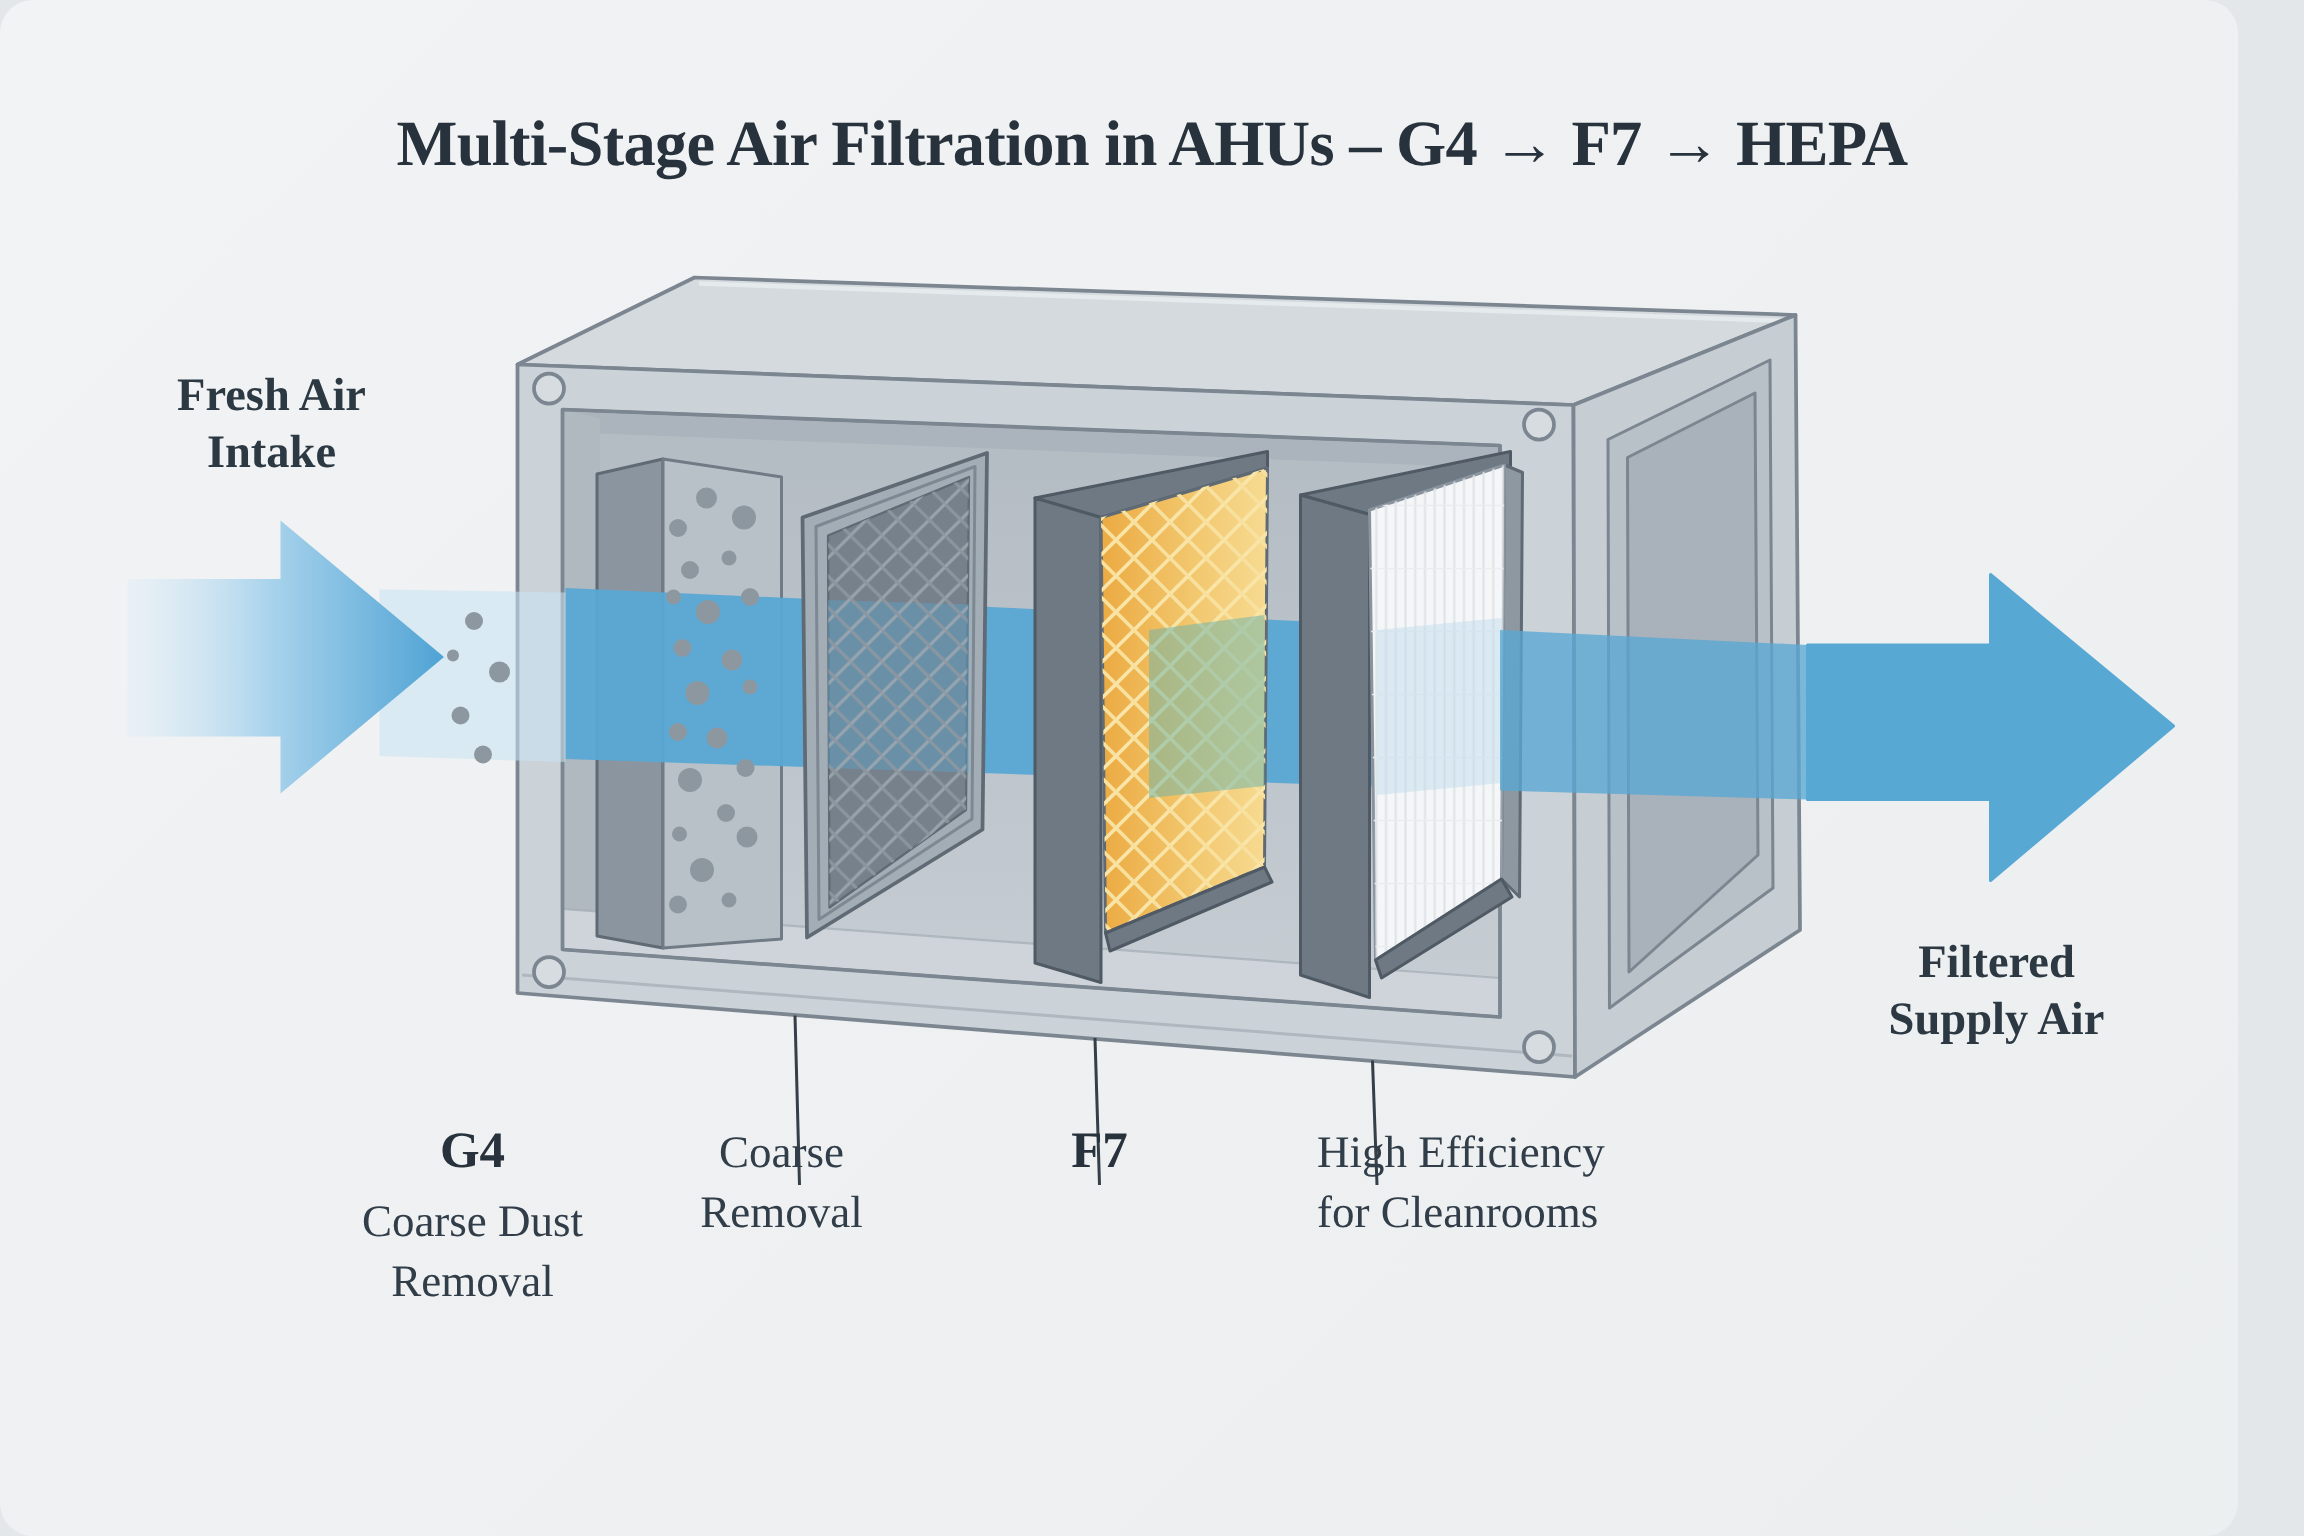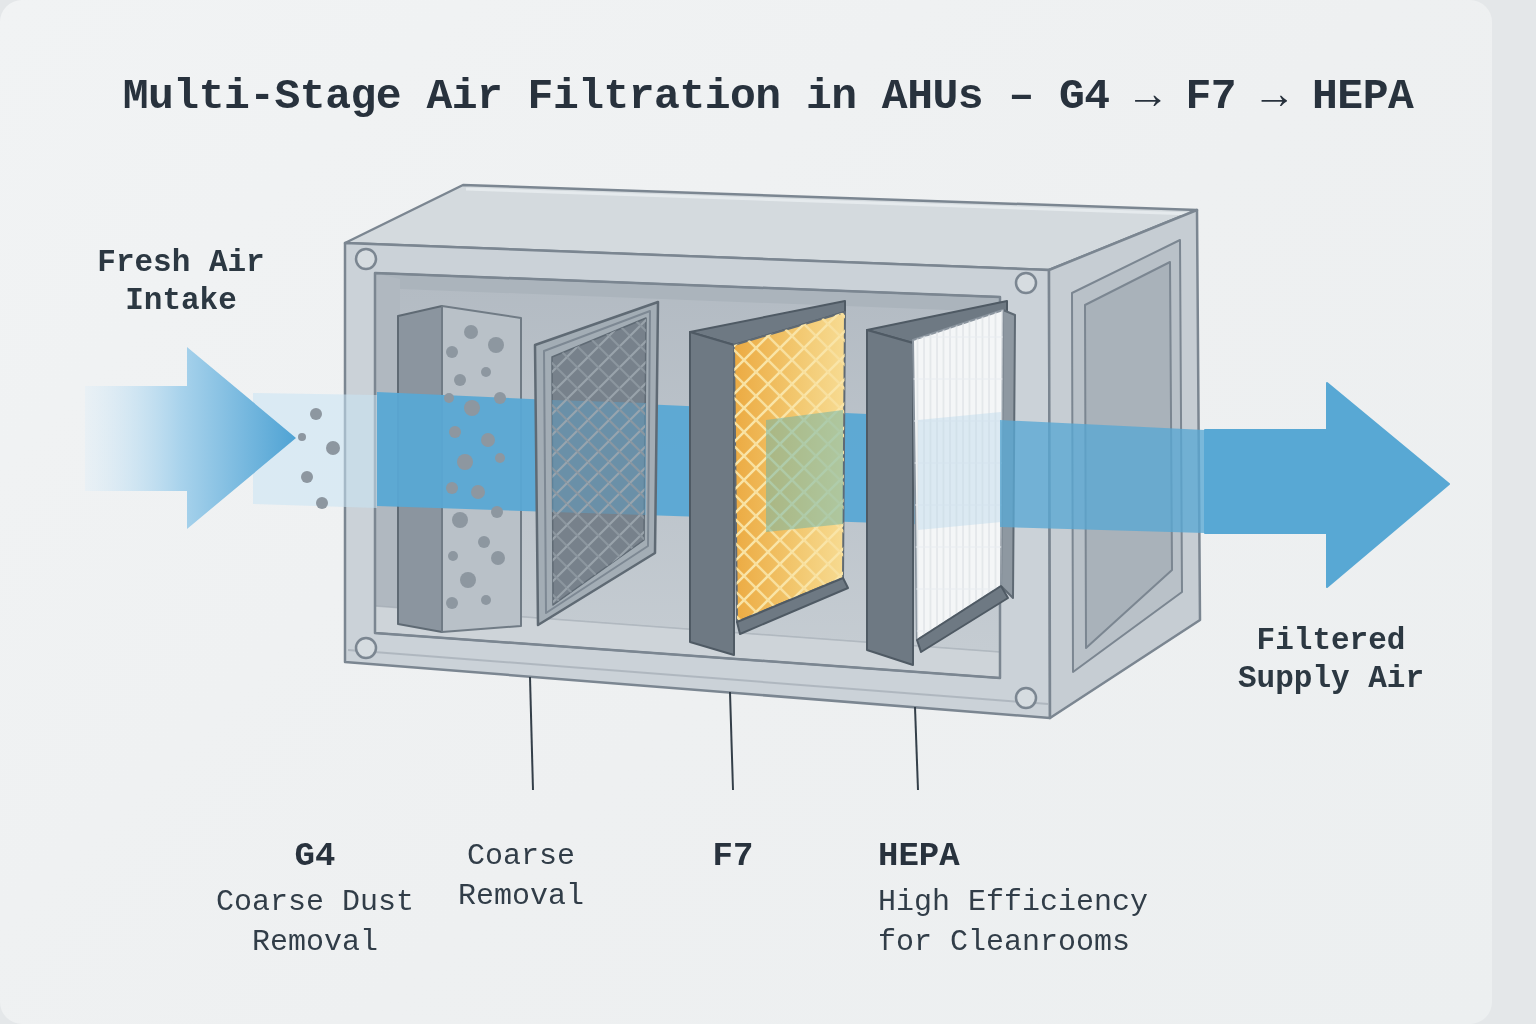--- a/index.html
+++ b/index.html
@@ -1,32 +1,32 @@
 <!DOCTYPE html>
 <html><head>
 <meta charset="utf-8">
 <style>
   html,body{margin:0;padding:0;background:#e4e7e9;}
   .canvas{
     position:relative;width:1492px;height:1024px;overflow:hidden;
     background:linear-gradient(135deg,#f1f3f4 0%,#eef0f1 55%,#eceff0 100%);
-    font-family:Liberation Mono, monospace;color:#2c3842;border-radius:22px;
+    font-family:Liberation Serif, serif;color:#2c3842;border-radius:22px;
   }
   .title{
     position:absolute;top:72px;left:0;width:1536px;text-align:center;
     font-size:43px;font-weight:700;letter-spacing:-0.5px;color:#28323d;
   }
   .flow-label{
     position:absolute;font-size:31px;font-weight:700;line-height:1.22;
     white-space:pre-line;color:#2c3842;
   }
   .flow-label.intake{left:58px;top:244px;width:246px;text-align:center;}
   .flow-label.supply{left:1206px;top:622px;width:250px;text-align:center;}
   .diagram-svg{position:absolute;left:0;top:0;}
-  .filter-label{position:absolute;top:837px;width:300px;}
+  .filter-label{position:absolute;top:749px;width:300px;}
   .filter-label.center{text-align:center;}
   .filter-label .code{font-size:34px;font-weight:700;color:#28323d;margin-bottom:8px;}
   .filter-label .desc{font-size:30px;font-weight:400;line-height:1.32;white-space:pre-line;color:#313d48;}
   .fl-g4{left:165px;}
   .fl-g7{left:371px;}
   .fl-f7{left:583px;}
   .fl-hepa{left:878px;text-align:left;}
 </style>
 </head>
 <body>
@@ -190,18 +190,17 @@
 Removal</div>
   </div>
   <div class="filter-label center fl-g7">
     <div class="desc">Coarse
 Removal</div>
   </div>
   <div class="filter-label center fl-f7">
     <div class="code">F7</div>
   </div>
   <div class="filter-label fl-hepa">
-    <div class="code">HEPA</div>
     <div class="desc">High Efficiency
 for Cleanrooms</div>
   </div>
 
 </div>
 
 </body></html>

